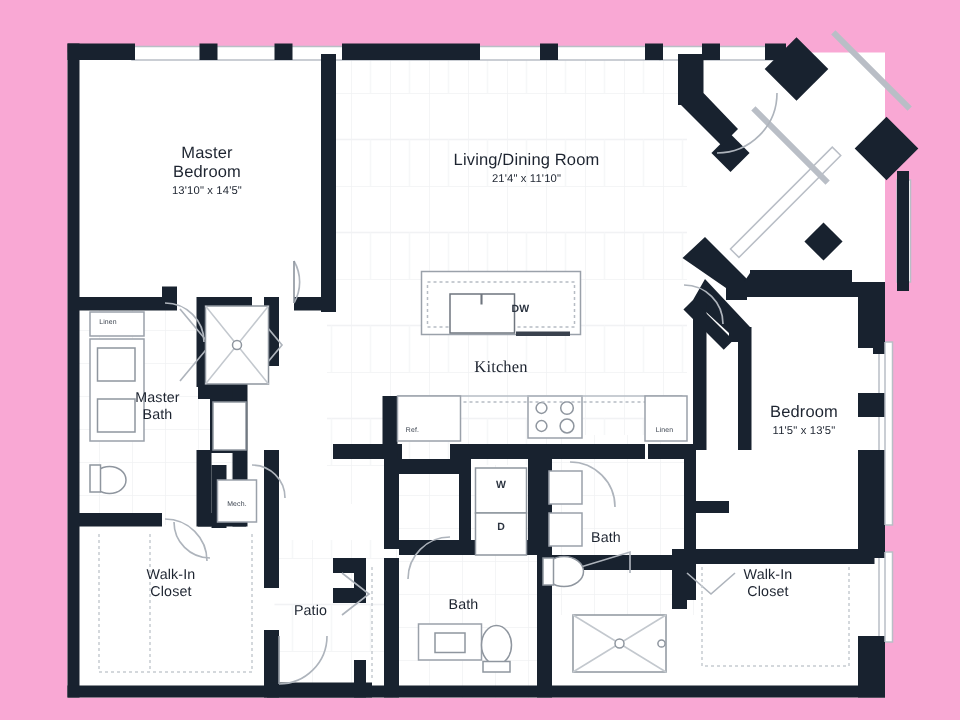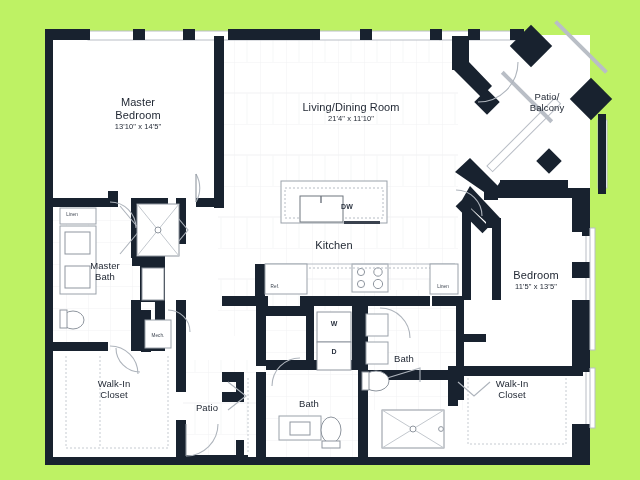--- a/index.html
+++ b/index.html
@@ -1,17 +1,17 @@
 <!DOCTYPE html>
 <html><head>
 <meta charset="utf-8">
 <style>
   html,body{margin:0;padding:0;background:#ffffff;}
   body{font-family:"Liberation Sans","DejaVu Sans",sans-serif;}
-  #plan{position:relative;width:640px;height:480px;background:#bef264;overflow:hidden;}
+  #plan{position:relative;width:640px;height:480px;background:#f9a8d4;overflow:hidden;}
   #svgroot{position:absolute;left:0;top:0;width:640px;height:480px;}
 
   .lbl{position:absolute;text-align:center;color:#1d2430;line-height:1.18;
        white-space:nowrap;pointer-events:none;}
   .lbl .nm{display:block;font-size:11px;letter-spacing:.1px;}
   .lbl .nm2{display:block;font-size:11px;letter-spacing:.1px;}
   .lbl .dim{display:block;font-size:7.5px;letter-spacing:.1px;margin-top:1px;}
   .lbl.sm .nm,.lbl.sm .nm2{font-size:9.5px;}
   .lbl.tiny .nm{font-size:4.6px;color:#3a424e;letter-spacing:.1px;}
   .lbl.app .nm{font-size:7px;color:#2b3340;font-weight:bold;}
@@ -293,28 +293,24 @@
     <span class="nm">Master</span>
     <span class="nm2">Bedroom</span>
     <span class="dim">13'10" x 14'5"</span>
   </div>
 
   <div class="lbl" style="left:281px;top:101px;width:140px;">
     <span class="nm">Living/Dining Room</span>
     <span class="dim">21'4" x 11'10"</span>
   </div>
 
-  <div class="lbl" style="left:304px;top:239px;width:60px;">
+  <div class="lbl" style="left:304px;top:239px;width:60px;font-family:Liberation Serif, serif;">
     <span class="nm">Kitchen</span>
   </div>
 
-  <div class="lbl sm" style="left:512px;top:91px;width:70px;">
-    <span class="nm">Patio/</span>
-    <span class="nm2">Balcony</span>
-  </div>
 
   <div class="lbl" style="left:491px;top:269px;width:90px;">
     <span class="nm">Bedroom</span>
     <span class="dim">11'5" x 13'5"</span>
   </div>
 
   <div class="lbl sm" style="left:75px;top:260px;width:60px;">
     <span class="nm">Master</span>
     <span class="nm2">Bath</span>
   </div>

